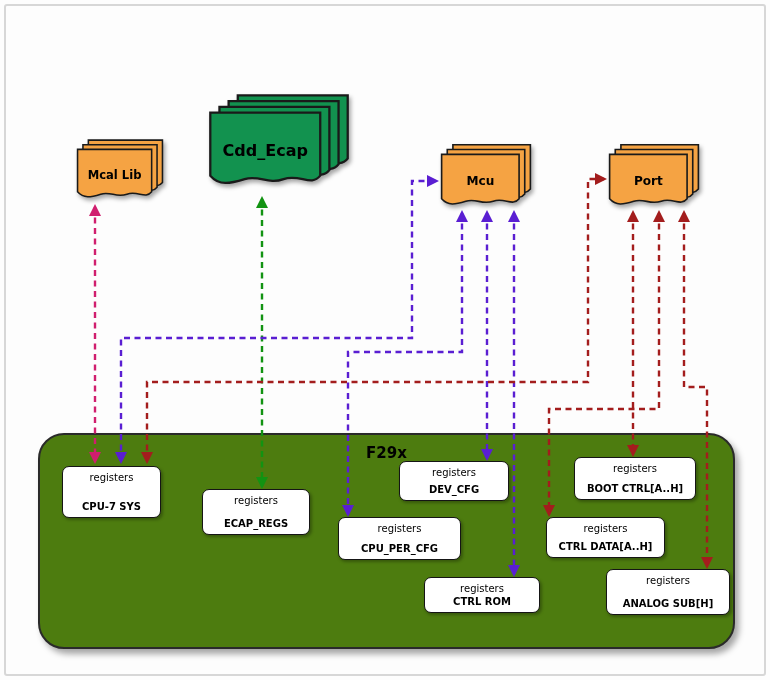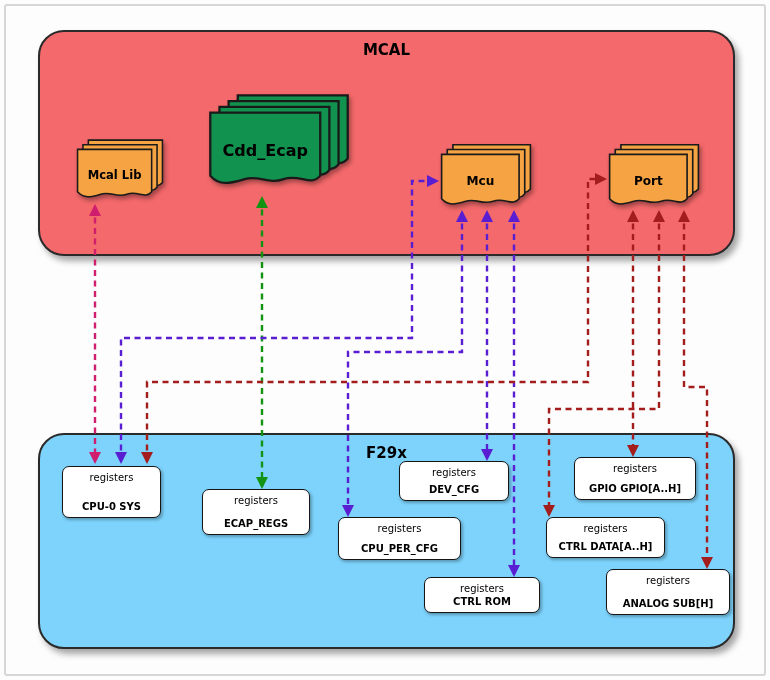--- a/index.html
+++ b/index.html
@@ -45,25 +45,22 @@
 
   .arrows { position:absolute; left:0; top:0; pointer-events:none; }
   .dash { fill:none; stroke-width:2.4; stroke-dasharray:6 4.5; }
 </style>
 </head>
 <body>
 
 <div class="stage">
   <div class="frame"></div>
 
-  <div class="block block-mcal" style="background: rgb(244, 105, 107);">
-    <div class="block-title">MCAL</div>
-  </div>
 
-  <div class="block block-f29x" style="background: #7dd3fc; text-decoration: underline;">
+  <div class="block block-f29x" style="background: #4d7c0f; text-decoration: underline;">
     <div class="block-title">F29x</div>
   </div>
 
   <svg width="0" height="0" style="position:absolute" aria-hidden="true">
     <defs>
       <path id="doc" d="M2,1 L98,1 L98,56 C90,66 80,54 66,59 C52,64 45,55 32,59 C19,63 10,65 2,56 Z"></path>
     </defs>
   </svg>
 
   <svg class="stack" style="left:76px; top:138px" width="88" height="66" viewBox="0 0 114 82">
@@ -98,41 +95,41 @@
     <g stroke="#1a1a1a" stroke-width="2" fill="#f5a343">
       <use href="#doc" x="14" y="0"></use>
       <use href="#doc" x="7" y="6"></use>
       <use href="#doc" x="0" y="12"></use>
     </g>
     <text x="50" y="51" font-size="15">Port</text>
   </svg>
 
   <div class="reg reg-cpu0">
     <div class="reg-tag">registers</div>
-    <div class="reg-name">CPU-0 SYS</div>
+    <div class="reg-name">CPU-7 SYS</div>
   </div>
   <div class="reg reg-ecap">
     <div class="reg-tag">registers</div>
     <div class="reg-name">ECAP_REGS</div>
   </div>
   <div class="reg reg-devcfg">
     <div class="reg-tag">registers</div>
     <div class="reg-name">DEV_CFG</div>
   </div>
   <div class="reg reg-percfg">
     <div class="reg-tag">registers</div>
     <div class="reg-name">CPU_PER_CFG</div>
   </div>
   <div class="reg reg-boot">
     <div class="reg-tag">registers</div>
     <div class="reg-name">CTRL ROM</div>
   </div>
   <div class="reg reg-gpioc">
     <div class="reg-tag">registers</div>
-    <div class="reg-name">GPIO GPIO[A..H]</div>
+    <div class="reg-name">BOOT CTRL[A..H]</div>
   </div>
   <div class="reg reg-gpiod">
     <div class="reg-tag">registers</div>
     <div class="reg-name">CTRL DATA[A..H]</div>
   </div>
   <div class="reg reg-analog">
     <div class="reg-tag">registers</div>
     <div class="reg-name">ANALOG SUB[H]</div>
   </div>
 

